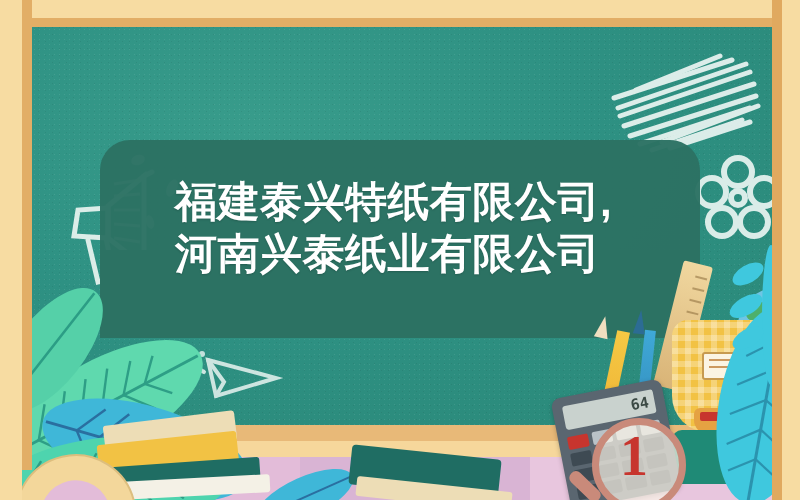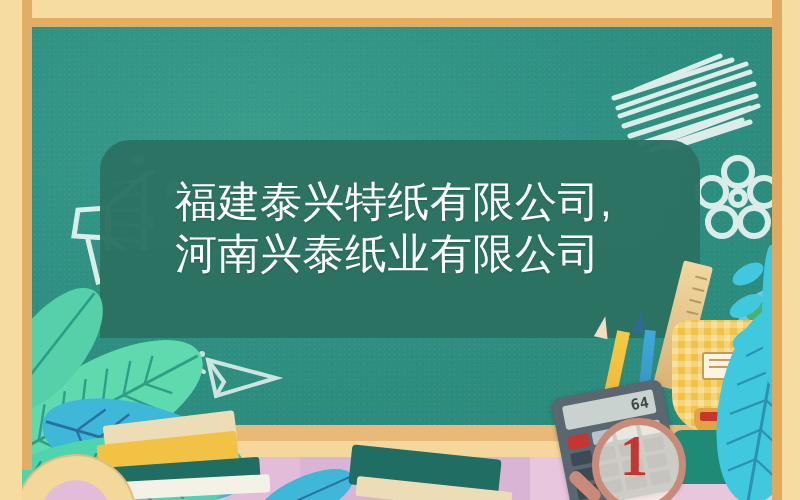--- a/index.html
+++ b/index.html
@@ -52,21 +52,21 @@
   }
   .panel-sq{
     position:absolute;left:100px;top:250px;width:600px;height:88px;background:#2C7263;
   }
 
   
   .headline{
     position:absolute;left:175px;top:176px;width:470px;
     color:#FFFFFF;
     font-size:42px;line-height:52px;
-    font-weight:normal;
+    font-weight:bold;
     letter-spacing:.5px;
     text-shadow:0 1px 2px rgba(0,0,0,.18);
     white-space:normal;
   }
 
   
   .chalk{position:absolute;pointer-events:none;}
   .megaphone{left:48px;top:160px;}
   .scribble{left:600px;top:46px;}
   .flower{left:690px;top:150px;}

